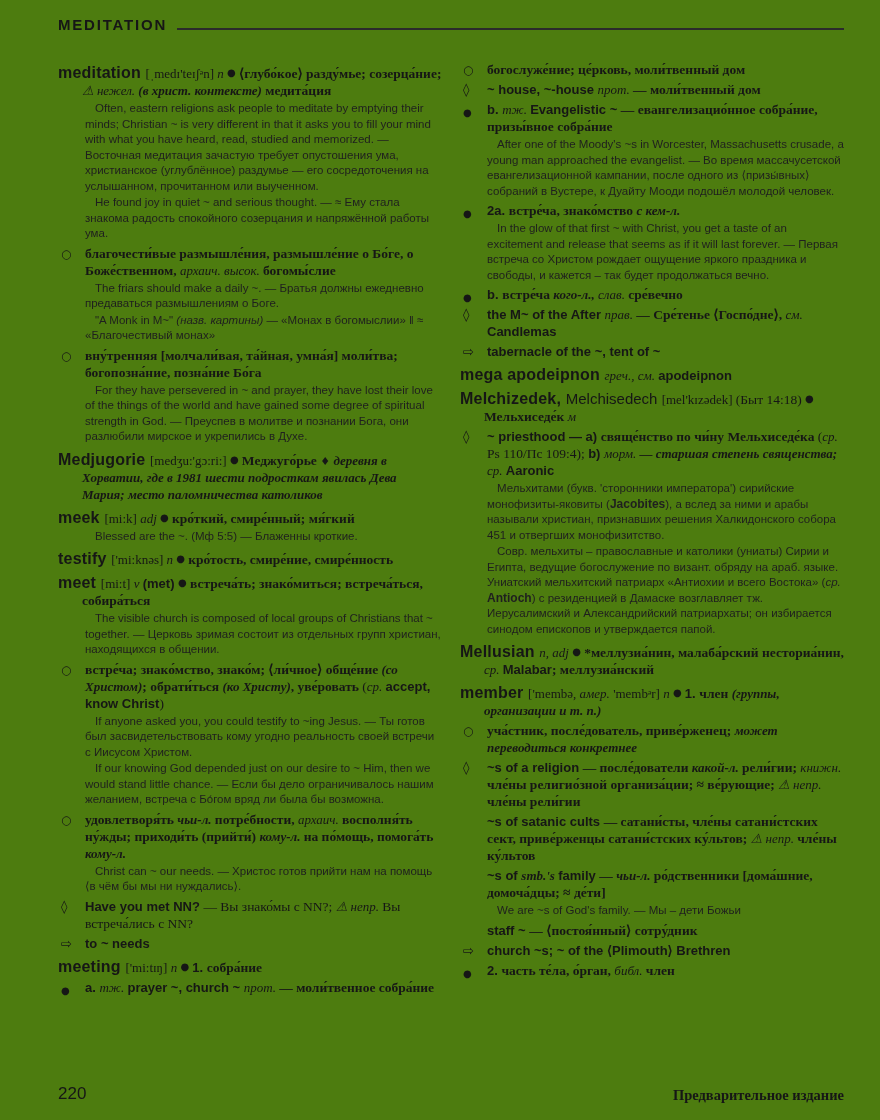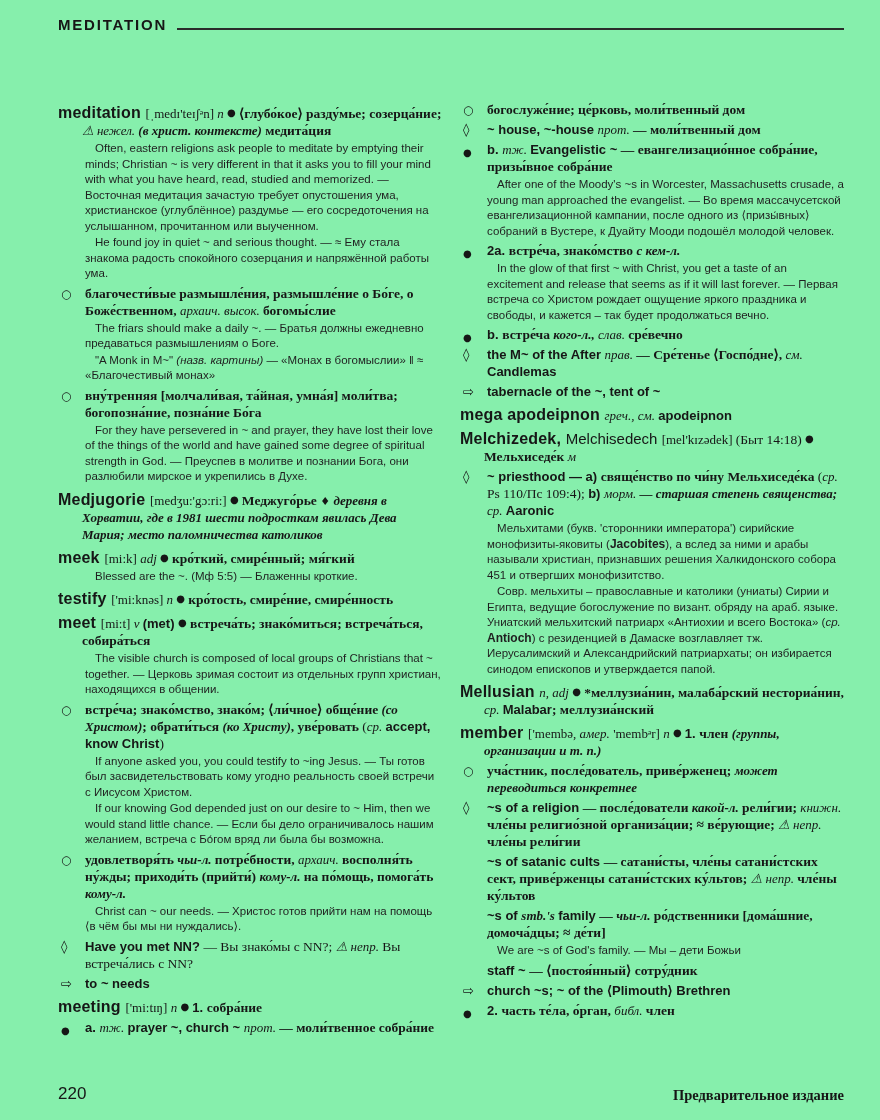--- a/index.html
+++ b/index.html
@@ -1,23 +1,23 @@
 <!DOCTYPE html>
 <html><head>
 <meta charset="utf-8">
 <style>
   html,body{margin:0;padding:0;background:#dddddd;}
-  .page{width:880px;height:1120px;background:#86efac;position:relative;box-sizing:border-box;color:#161616;overflow:hidden;margin:0 auto;}
+  .page{width:880px;height:1120px;background:#4d7c0f;position:relative;box-sizing:border-box;color:#161616;overflow:hidden;margin:0 auto;}
   
   .hdr{position:absolute;top:16px;left:58px;right:36px;display:flex;align-items:flex-end;gap:10px;}
   .gw{font:700 15px "Liberation Sans",sans-serif;letter-spacing:1.8px;}
   .rule{flex:1;border-bottom:2px solid #2b2b2b;height:0;margin-bottom:3px;}
   
   .cols{position:absolute;top:58px;left:58px;right:36px;display:flex;gap:18px;}
-  .col{width:384px;height:1008px;overflow:hidden;margin-top:40px;}
+  .col{width:384px;height:1008px;overflow:hidden;}
   .para{position:relative;margin:0 0 2px;}
   .t-head{padding-left:24px;text-indent:-24px;margin-top:6px;font:700 13.5px "Liberation Serif",serif;line-height:17px;}
   .t-sense,.t-idiom,.t-xref,.t-phrase{padding-left:27px;margin-top:3px;font:700 13.5px "Liberation Serif",serif;line-height:17px;}
   .t-example,.t-com{margin-left:27px;text-indent:10px;font:400 11.5px "Liberation Sans",sans-serif;line-height:15.5px;color:#1f1f1f;margin-top:1px;margin-bottom:1px;}
   .marker{position:absolute;left:3px;top:1px;font-family:"DejaVu Sans",sans-serif;font-weight:400;}
   .mk-circle{font-size:12px;top:1px;}
   .mk-diamond{font-size:13px;font-weight:700;top:0;}
   .mk-bullet{font-size:10px;top:3px;}
   .mk-arrow{font-size:13px;top:0;}
   

